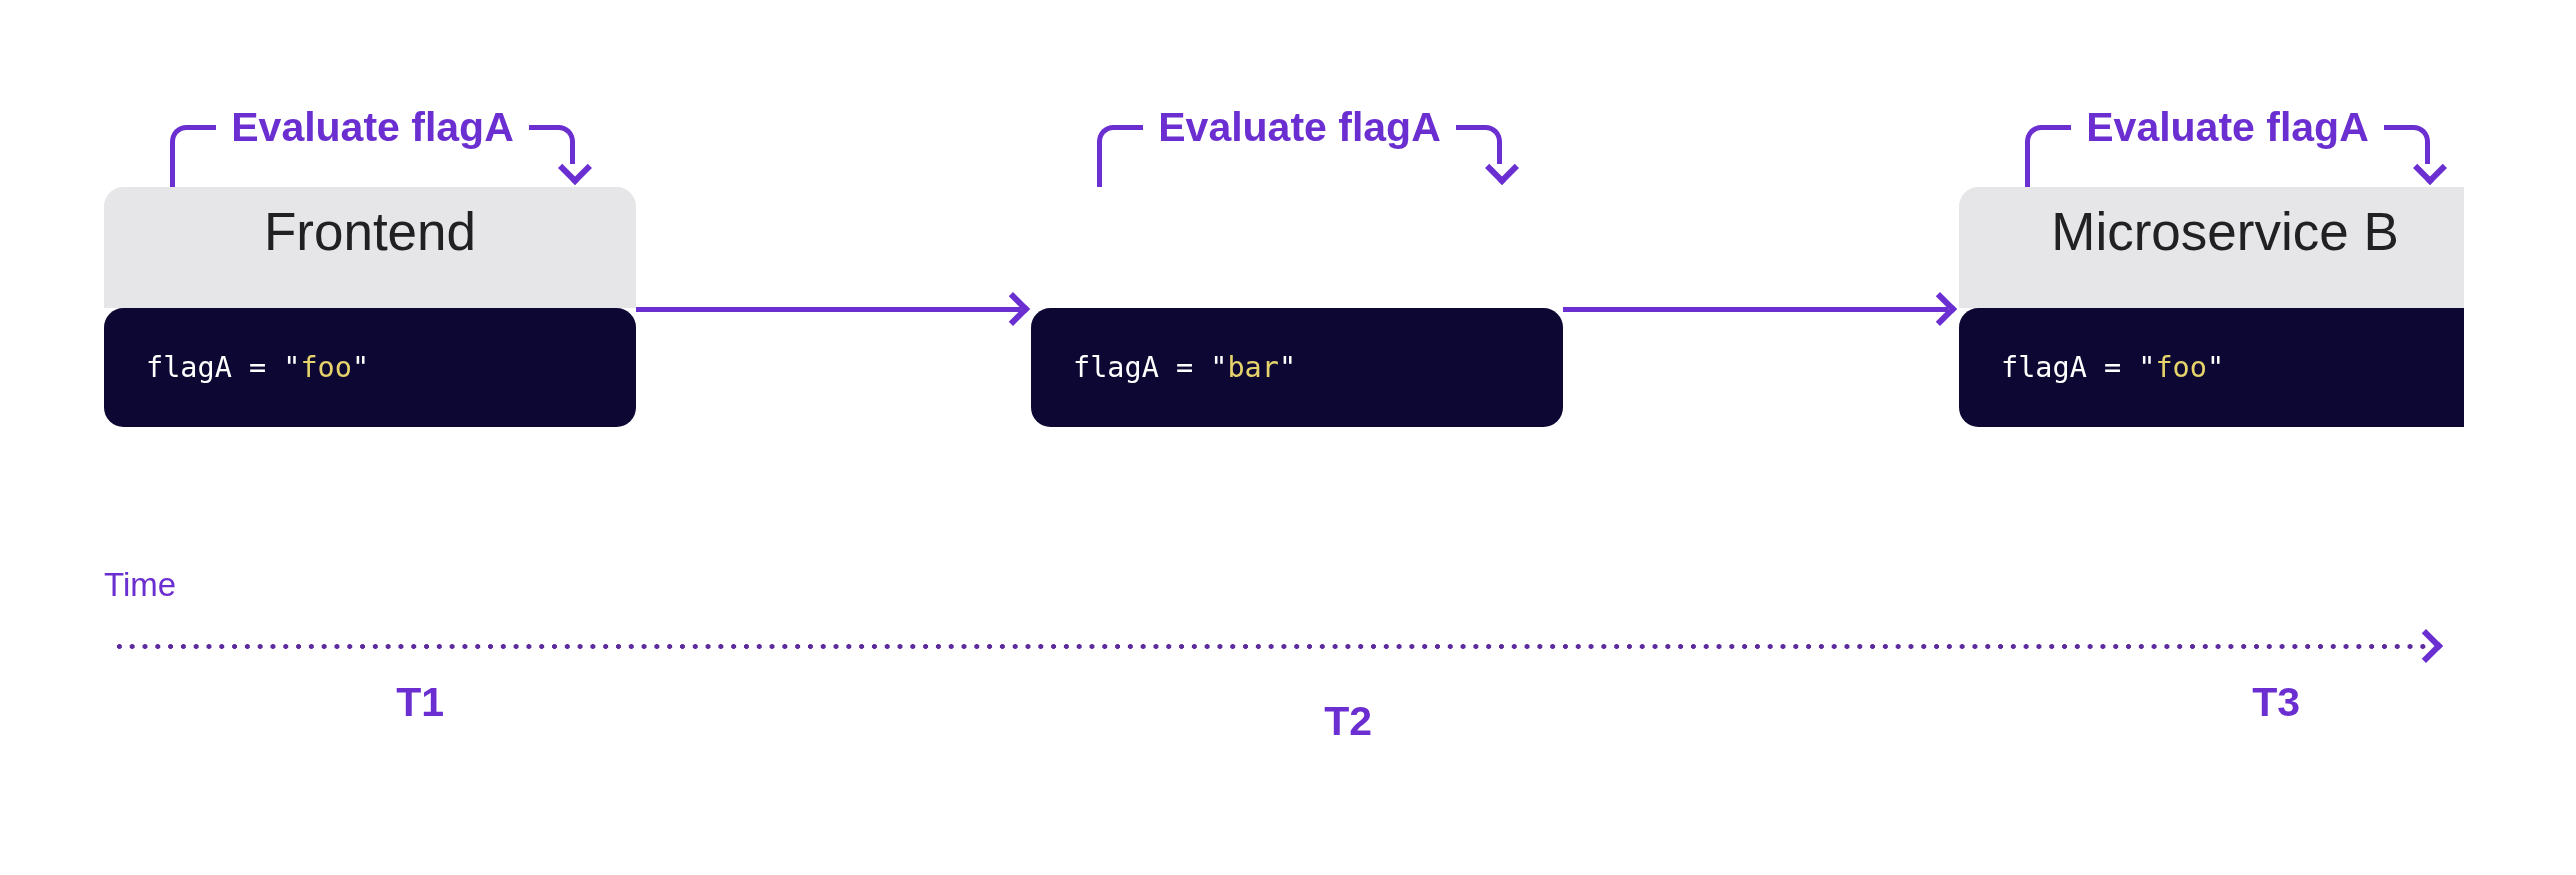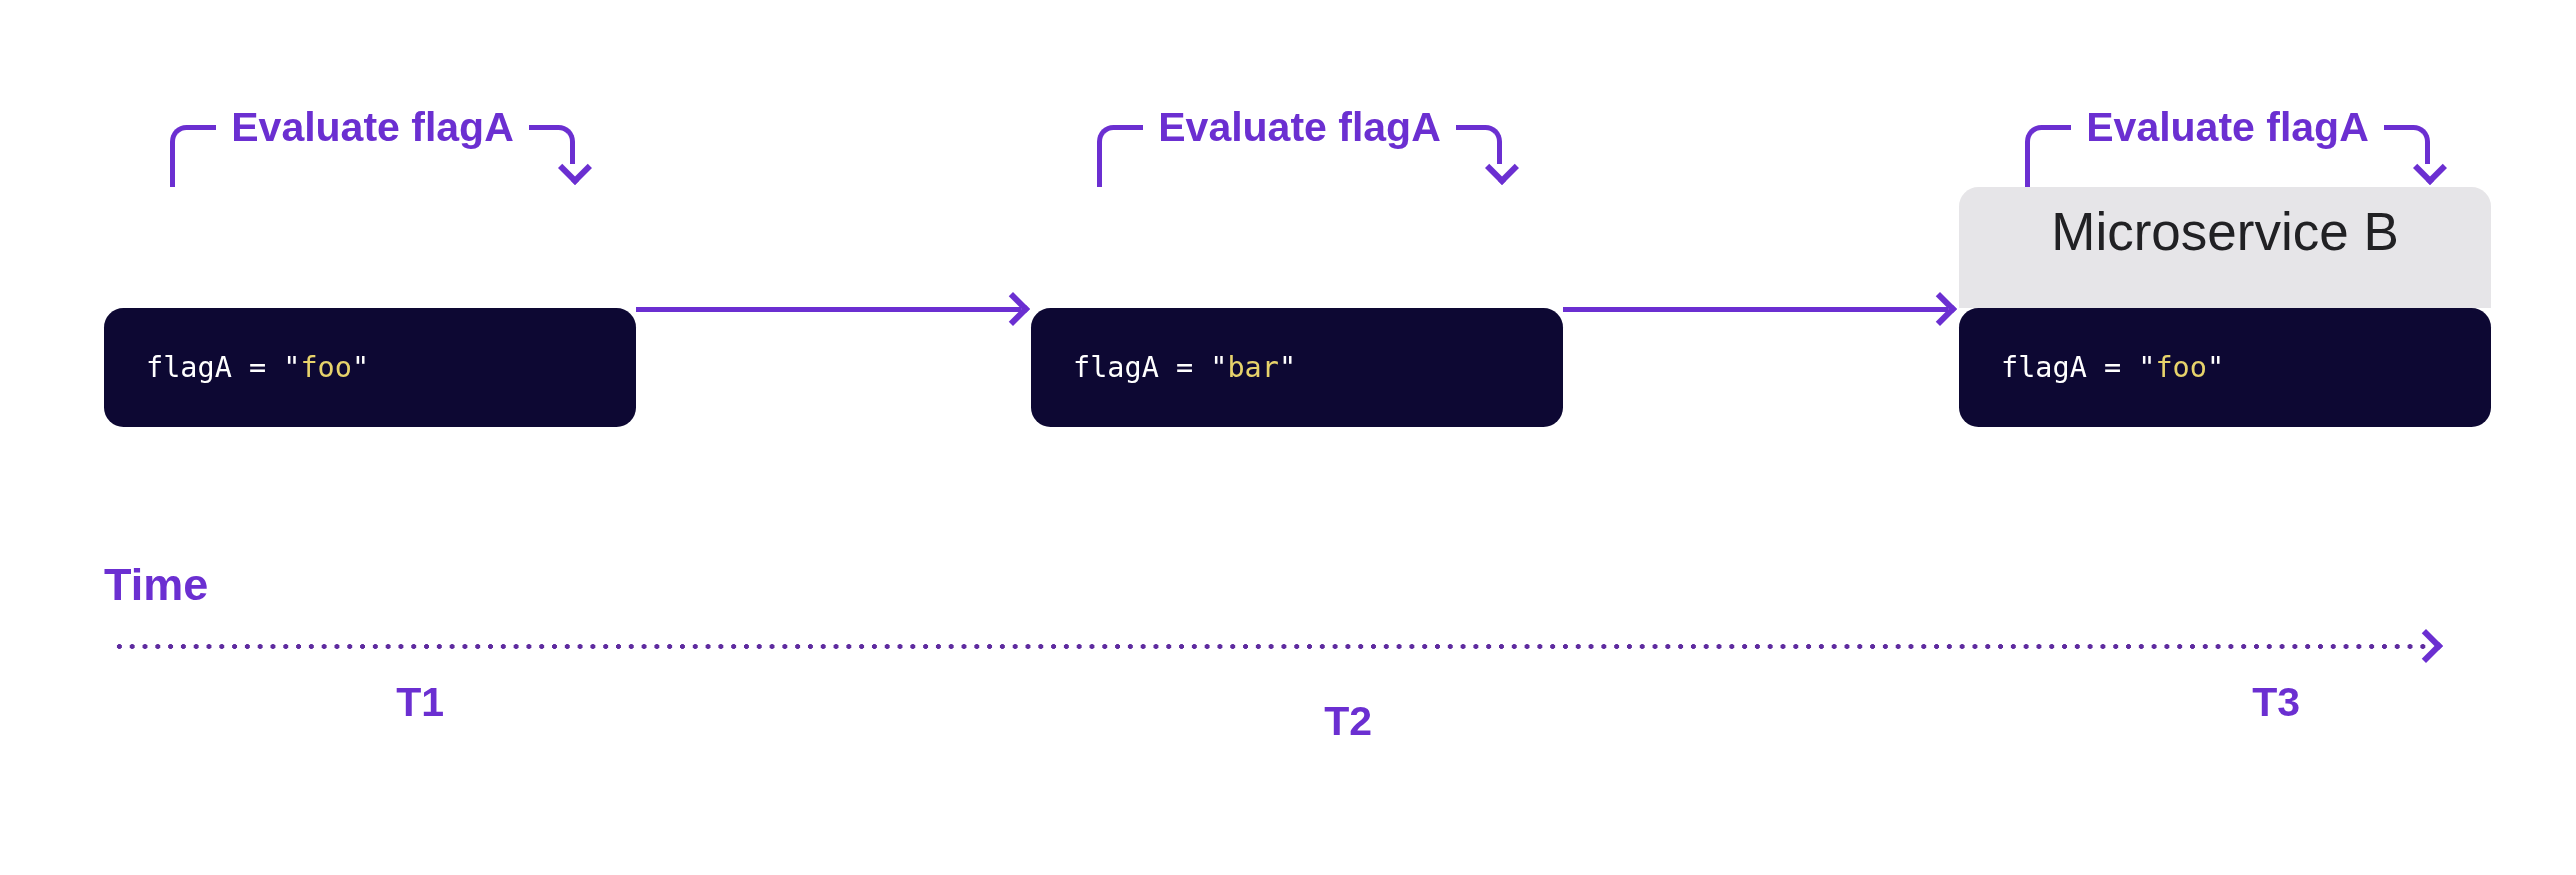--- a/index.html
+++ b/index.html
@@ -13,21 +13,20 @@
     --bg:#ffffff;
   }
   *{box-sizing:content-box;}
   html,body{margin:0;padding:0;background:var(--bg);}
   .canvas{
     position:relative;
     width:2464px;height:876px;
     background:var(--bg);
     overflow:hidden;
     font-family:"Liberation Sans", sans-serif;
-    padding-left:39px;
   }
   .group{position:absolute;top:0;height:100%;width:532px;}
   .g1{left:104px;} .g2{left:1031px;} .g3{left:1959px;}
 
   
   .label-row{
     position:absolute;left:66px;width:405px;top:105px;
     display:flex;align-items:flex-start;
   }
   .bracket-left{
@@ -92,21 +91,21 @@
     border-top:6px solid var(--purple);
     border-right:6px solid var(--purple);
     transform:rotate(45deg);
   }
   .cr1{left:1001px;top:297px;}
   .cr2{left:1928px;top:297px;}
 
   
   .time-label{
     position:absolute;left:104px;top:562px;
-    font-size:45px;line-height:45px;font-weight:bold;color:var(--purple);
+    font-size:33px;line-height:45px;font-weight:normal;color:var(--purple);
   }
   .dotted-line{
     position:absolute;left:113px;top:644px;width:2318px;height:5.3px;
     background-image:radial-gradient(circle, var(--dot-purple) 2.3px, transparent 2.6px);
     background-size:12.8px 5.3px;
     background-repeat:repeat-x;
     background-position:0 50%;
   }
   .cr-timeline{left:2414px;top:634px;}
   .tick{
@@ -120,20 +119,23 @@
 
 <div class="canvas">
 
   <div class="group g1">
     <div class="label-row">
       <div class="bracket-left"></div>
       <div class="eval-label">Evaluate flagA</div>
       <div class="bracket-right"></div>
     </div>
     <div class="chevron-down"></div>
+    <div class="header">
+      <span class="title">Frontend</span>
+    </div>
     <div class="codebox">
       <span class="code"><span>flagA = </span><span>"</span><span class="c-val">foo</span><span>"</span></span>
     </div>
   </div>
 
   <div class="group g2">
     <div class="label-row">
       <div class="bracket-left"></div>
       <div class="eval-label">Evaluate flagA</div>
       <div class="bracket-right"></div>

